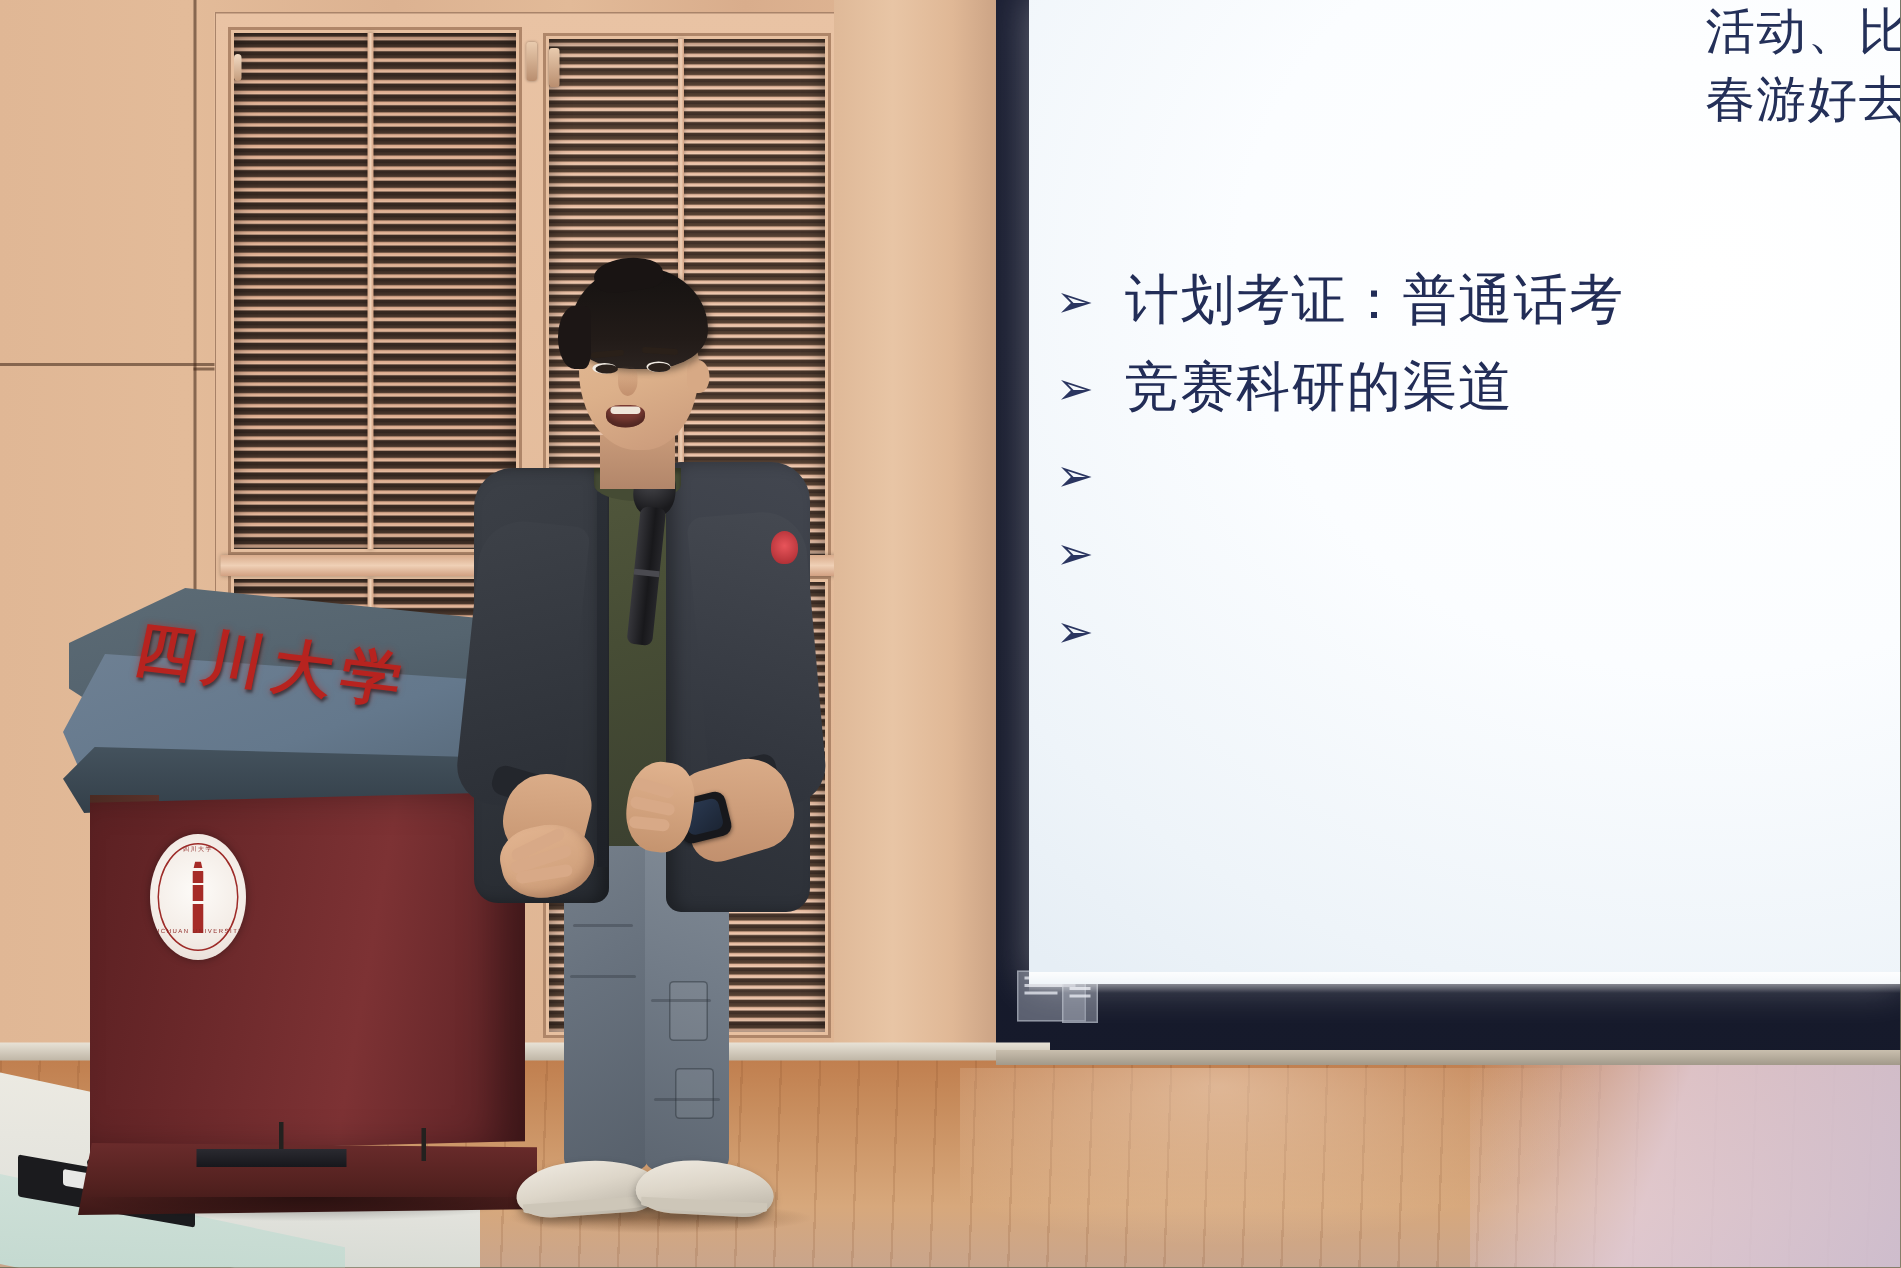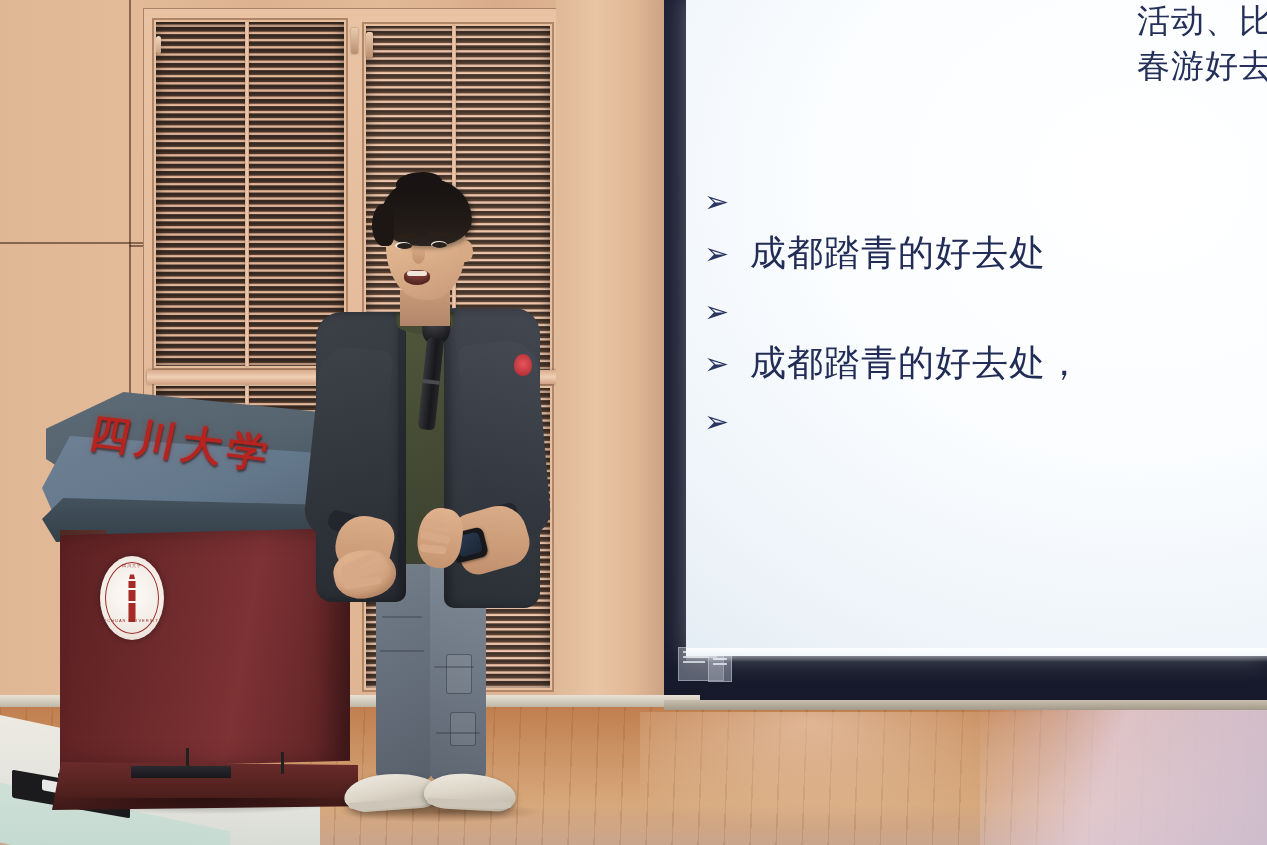--- a/index.html
+++ b/index.html
@@ -530,31 +530,31 @@
 
   <div class="slide">
     <div class="slide-head">
       <div>活动、比</div>
       <div>春游好去</div>
     </div>
 
     <div class="bullets">
       <div class="bullet">
         <span class="mark">➢</span>
+        <span class="btxt">计划考证：普通话考</span>
       </div>
       <div class="bullet">
         <span class="mark">➢</span>
-        <span class="btxt">成都踏青的好去处</span>
+        <span class="btxt">竞赛科研的渠道</span>
       </div>
       <div class="bullet">
         <span class="mark">➢</span>
       </div>
       <div class="bullet">
         <span class="mark">➢</span>
-        <span class="btxt">成都踏青的好去处，</span>
       </div>
       <div class="bullet">
         <span class="mark">➢</span>
       </div>
     </div>
   </div>
 
   <div class="floor"></div>
   <div class="floor-right"></div>
   <div class="floor-sheen"></div>

